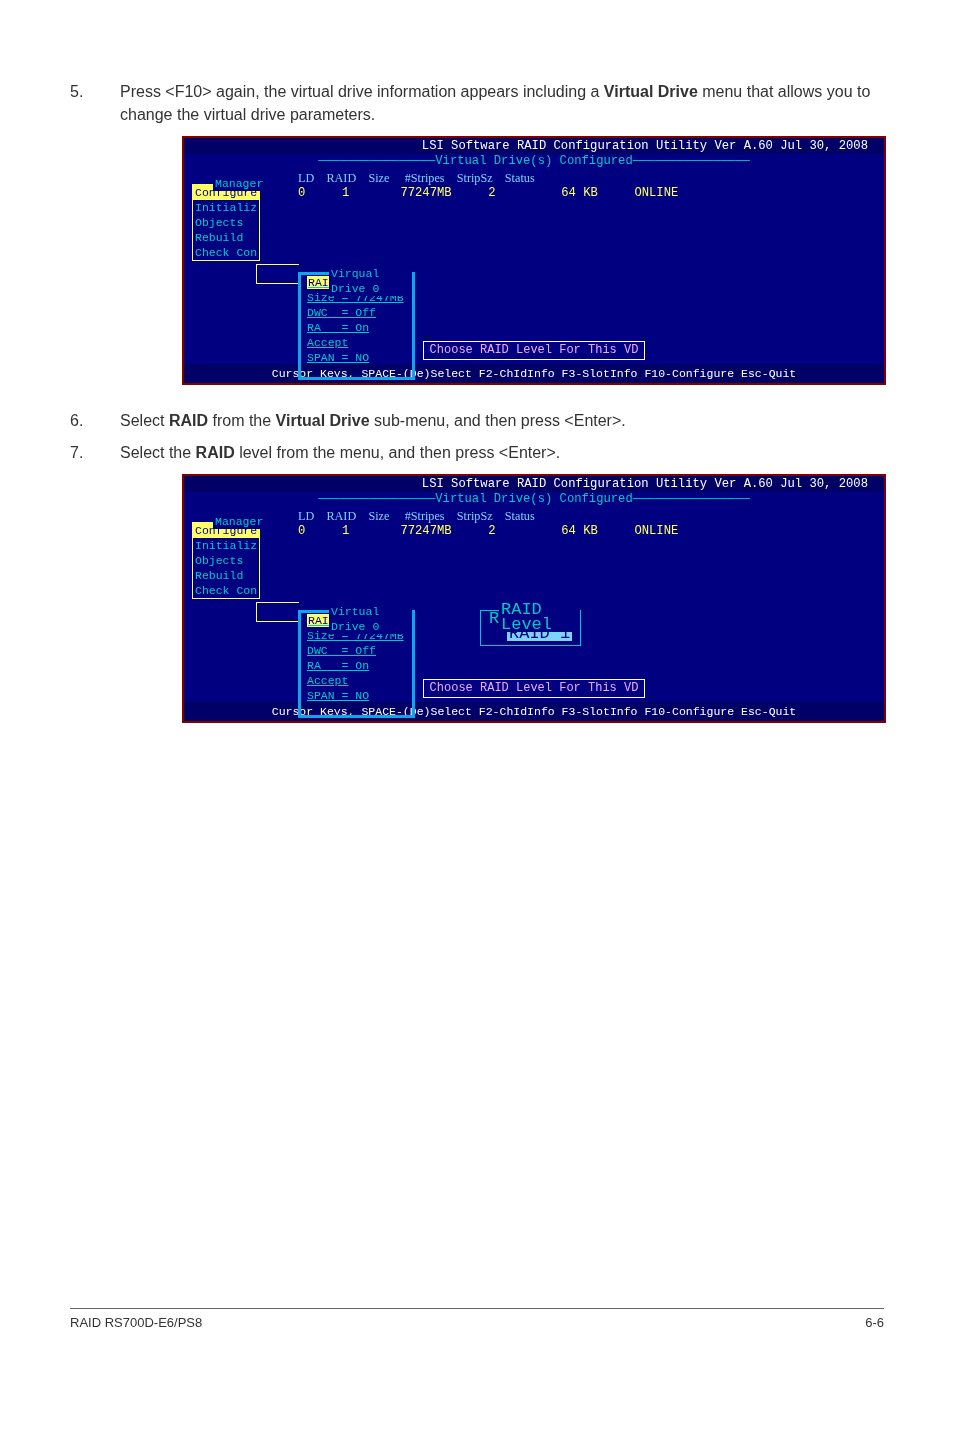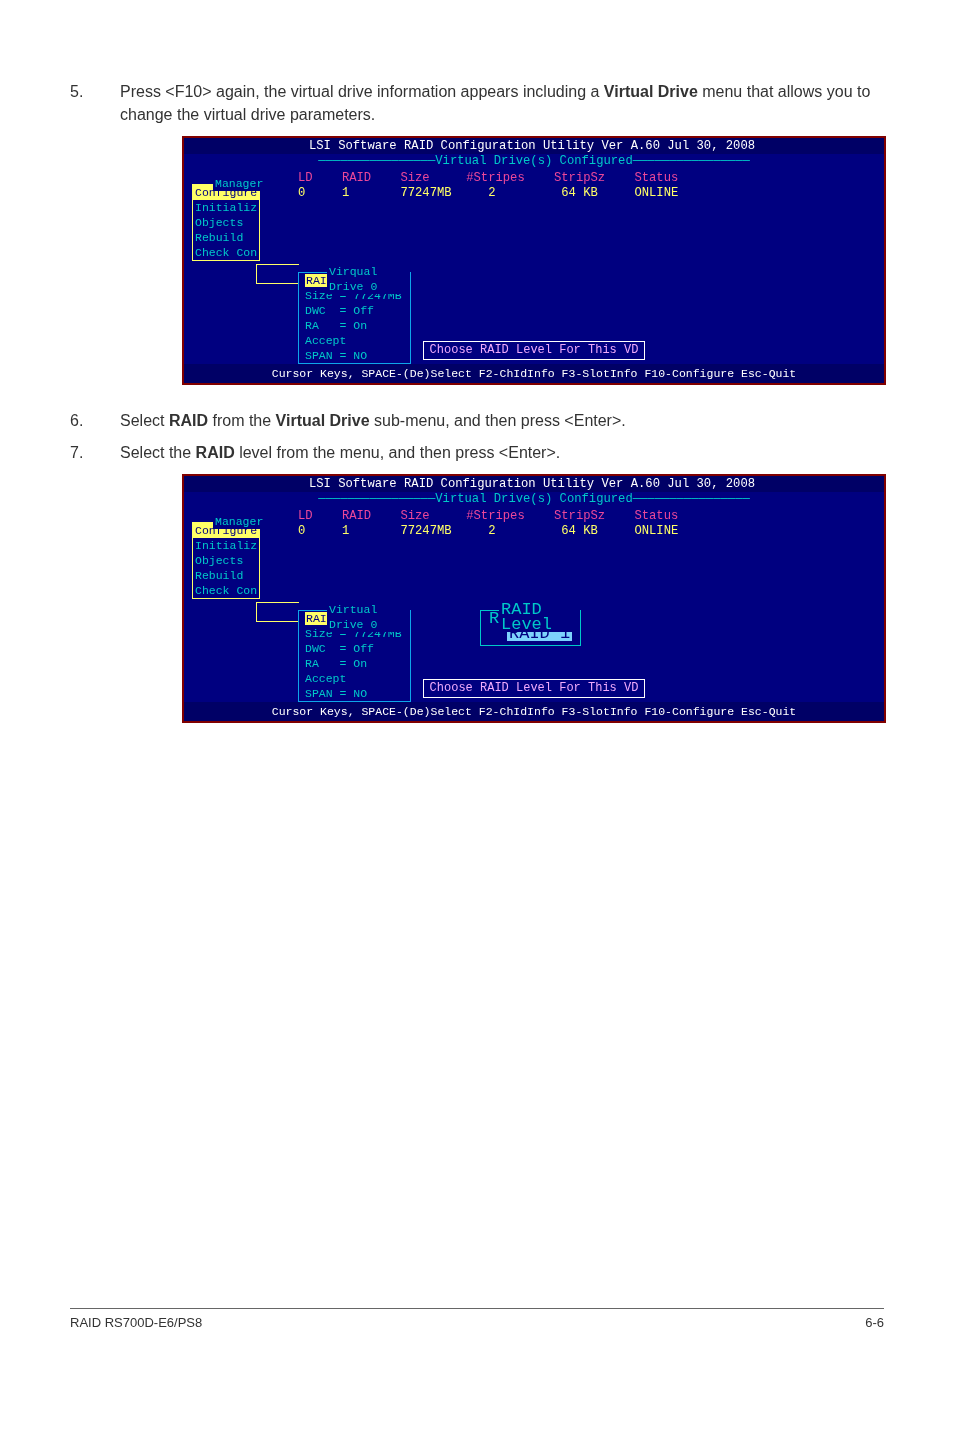--- a/index.html
+++ b/index.html
@@ -35,38 +35,39 @@
     margin: 10px 0 24px 112px;
     width: 700px;
     border: 2px solid #800000;
     font-family: "Courier New", monospace;
     font-size: 12.2px;
     line-height: 15px;
   }
   .term-title {
     background: #000066;
     color: #fff;
-    text-align: center;
-    padding: 1px 4px 0 0;
+    text-align: right;
+    padding: 1px 16px 0 0;
   }
   .term-sub {
     background: #000080;
     color: #00c8c8;
     text-align: center;
     padding: 0;
   }
   .term-body {
     background: #000080;
     position: relative;
     height: 210px;
   }
   .cols-header {
-    color: #ec4899;
+    color: #7dd3fc;
     white-space: pre;
     padding: 2px 0 0 114px;
+    font-family: Liberation Serif, serif;
   }
   .cols-row {
     color: #ffff66;
     white-space: pre;
     padding: 0 0 0 114px;
   }
   .left-menu {
     position: absolute;
     left: 8px;
     top: 30px;
@@ -88,24 +89,25 @@
     font-size: 11.5px;
   }
   .left-menu .mi.sel {
     background: #ffff66;
     color: #000080;
   }
   .vd-box {
     position: absolute;
     left: 114px;
     top: 118px;
-    border: 1px solid #0ea5e9;
-    padding: 0 8px 0 6px;
-    color: #00c8c8;
-    font-size: 11.5px;
+    border: 3px solid #0ea5e9;
+    padding: 0 8px 12px 6px;
+    color: #00c8c8;
+    font-size: 11.5px;
+    text-decoration: underline;
   }
   .vd-box .vlabel {
     position: absolute;
     top: -9px;
     left: 28px;
     background: #000080;
     color: #00c8c8;
     padding: 0 2px;
   }
   .vd-box .line { white-space: pre; }

